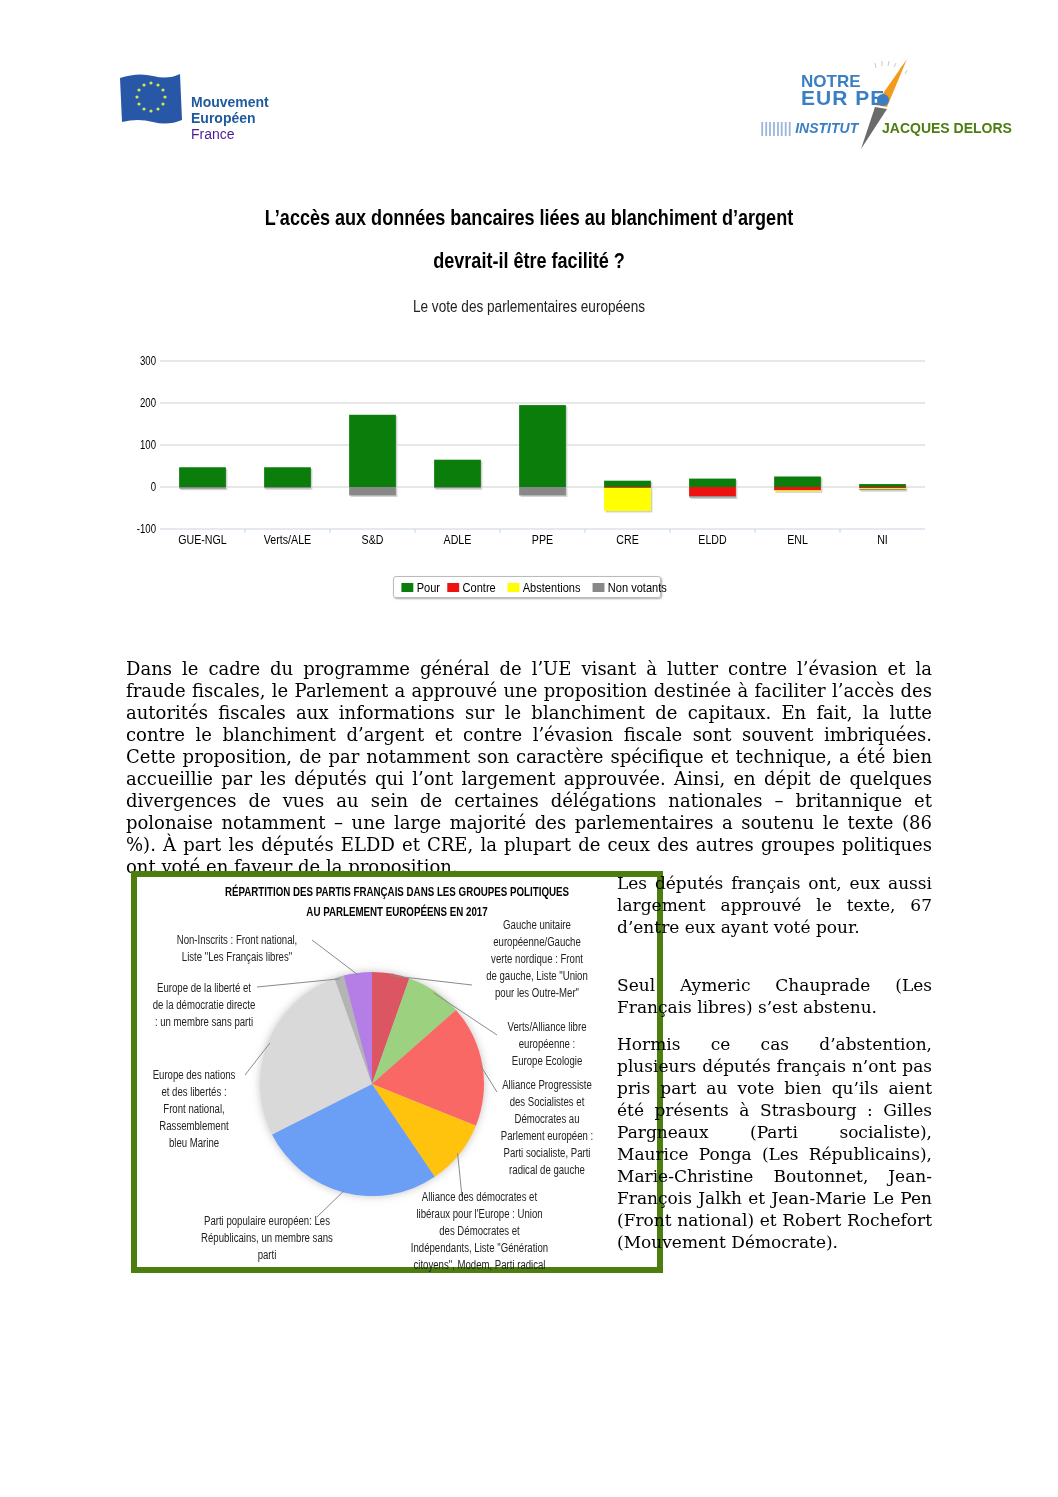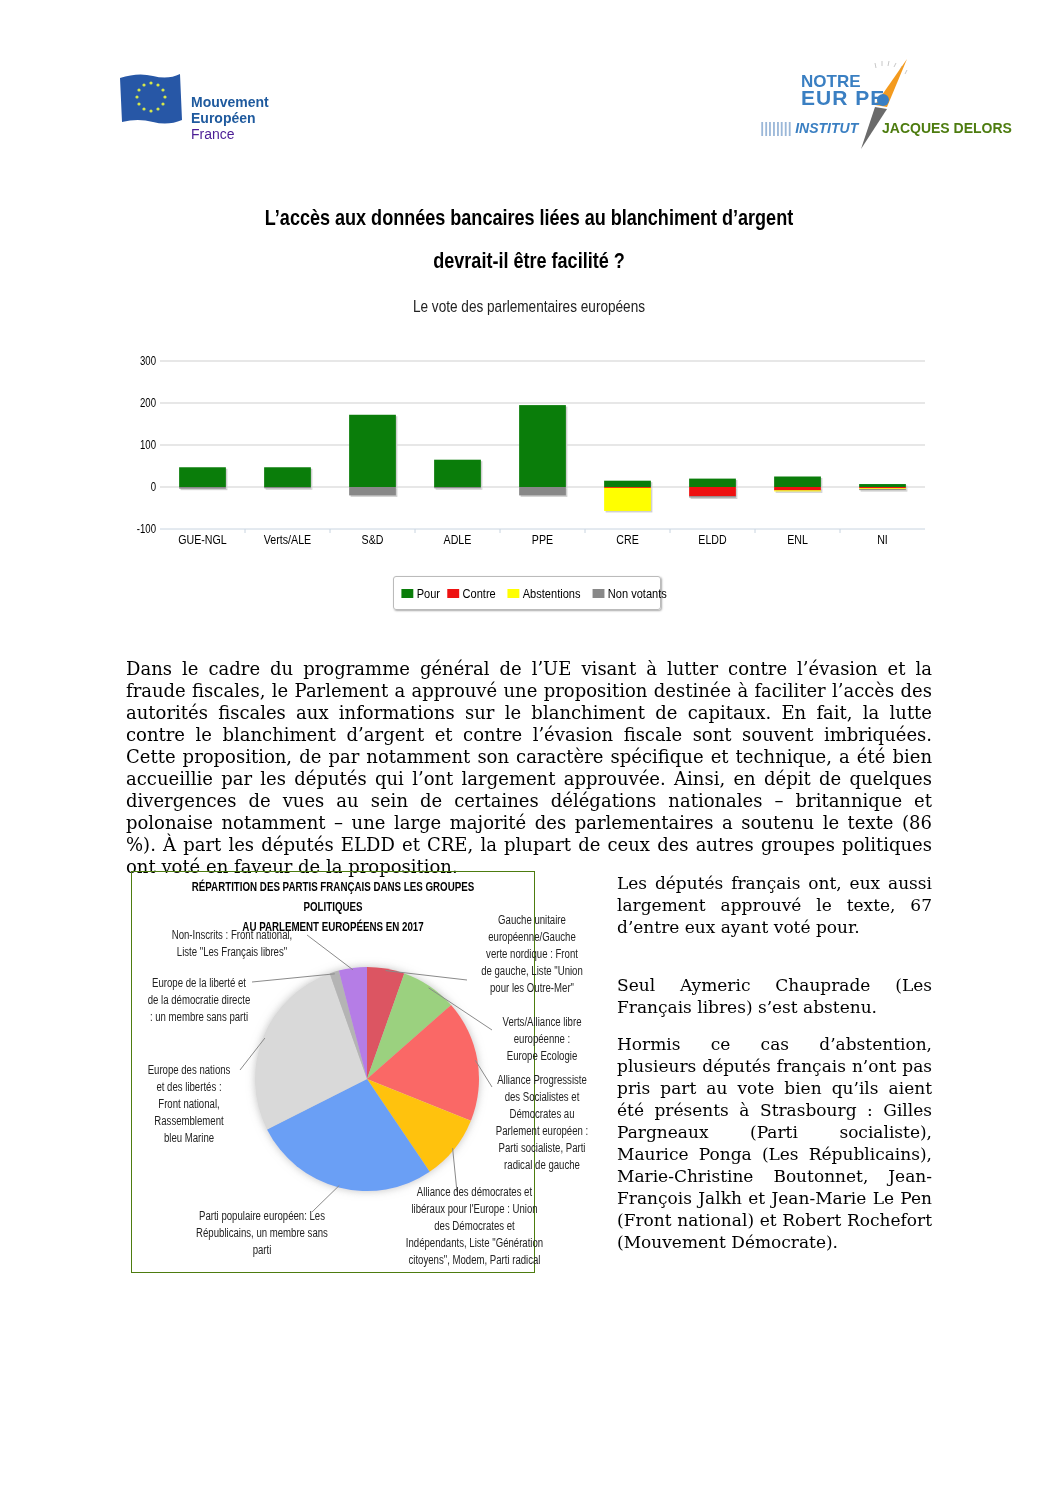--- a/index.html
+++ b/index.html
@@ -12,30 +12,30 @@
   .logo-right { position:absolute; left:715px; top:55px; width:230px; height:100px;margin-left:40px; }
   .ne-notre { position:absolute; left:46px; top:17px; font-family:"Liberation Sans", sans-serif; font-weight:bold; font-size:17px; color:#3a7fc2; letter-spacing:0px; }
   .ne-europe { position:absolute; left:46px; top:31px; font-family:"Liberation Sans", sans-serif; font-weight:bold; font-size:21px; color:#3a7fc2; letter-spacing:1px; }
   .ne-inst { position:absolute; left:5px; top:65px; font-family:"Liberation Sans", sans-serif; font-weight:bold; font-size:14px; color:#3a7fc2; white-space:nowrap;font-style:italic; }
   .ne-jd { position:absolute; left:127px; top:65px; font-family:"Liberation Sans", sans-serif; font-weight:bold; font-size:14px; color:#4d7c0f; white-space:nowrap; }
   .title { position:absolute; left:0; width:1058px; text-align:center; font-family:"Liberation Sans", sans-serif; font-weight:bold; font-size:22px; transform:scaleX(0.82); transform-origin:center; }
   .t1 { top:205px; }
   .t2 { top:248px; }
   .subtitle { position:absolute; top:297px; left:0; width:1058px; text-align:center; font-family:"Liberation Sans", sans-serif; font-size:17px; color:#222; transform:scaleX(0.8); transform-origin:center; }
   #bar-chart { position:absolute; left:120px; top:345px; }
-  .legend { position:absolute; left:393px; top:576px; width:268px; height:22px; border:1px solid #bbb; border-radius:3px; box-shadow:1px 1px 2px #aaa; font-family:"Liberation Sans", sans-serif; font-size:13px; display:flex; align-items:center; justify-content:space-around; padding:16px 4px; box-sizing:border-box; }
+  .legend { position:absolute; left:393px; top:576px; width:268px; height:22px; border:1px solid #bbb; border-radius:3px; box-shadow:1px 1px 2px #aaa; font-family:"Liberation Sans", sans-serif; font-size:13px; display:flex; align-items:center; justify-content:space-around; padding:4px 4px; box-sizing:border-box; }
   .legend-item { display:flex; align-items:center; white-space:nowrap; transform:scaleX(0.85); }
   .legend-swatch { width:14px; height:9px; display:inline-block; margin-right:4px; }
   .para { position:absolute; left:126px; width:806px; font-family:"DejaVu Serif", serif; font-size:18px; line-height:22px; text-align:justify; }
   .para1 { top:658px; }
   .side { position:absolute; left:617px; width:315px; font-family:"DejaVu Serif", serif; font-size:17px; line-height:22px; text-align:justify; }
   .s1 { top:872px; }
   .s2 { top:974px; }
   .s3 { top:1033px; }
-  .pie-box { position:absolute; left:131px; top:871px; width:404px; height:402px; border:1px solid #4d7c0f; box-sizing:border-box; }
+  .pie-box { position:absolute; left:131px; top:871px; width:532px; height:402px; border:6px solid #4d7c0f; box-sizing:border-box; }
   .pie-title { position:absolute; left:0; top:5px; width:100%; text-align:center; font-family:"Liberation Sans", sans-serif; font-weight:bold; font-size:12.5px; line-height:20px; transform:scaleX(0.78); transform-origin:center; }
   .pl { position:absolute; font-family:"Liberation Sans", sans-serif; font-size:12px; line-height:17px; text-align:center; transform:scaleX(0.8); color:#222; }
 </style>
 </head>
 <body>
 
 <div class="logo-left">
   <svg width="70" height="60" viewBox="0 0 70 60">
     <path d="M2,8 Q20,2 35,6 Q50,10 62,4 L64,50 Q50,56 35,52 Q20,48 4,52 Z" fill="#2757a6"></path>
     <g fill="#d6e84a">

